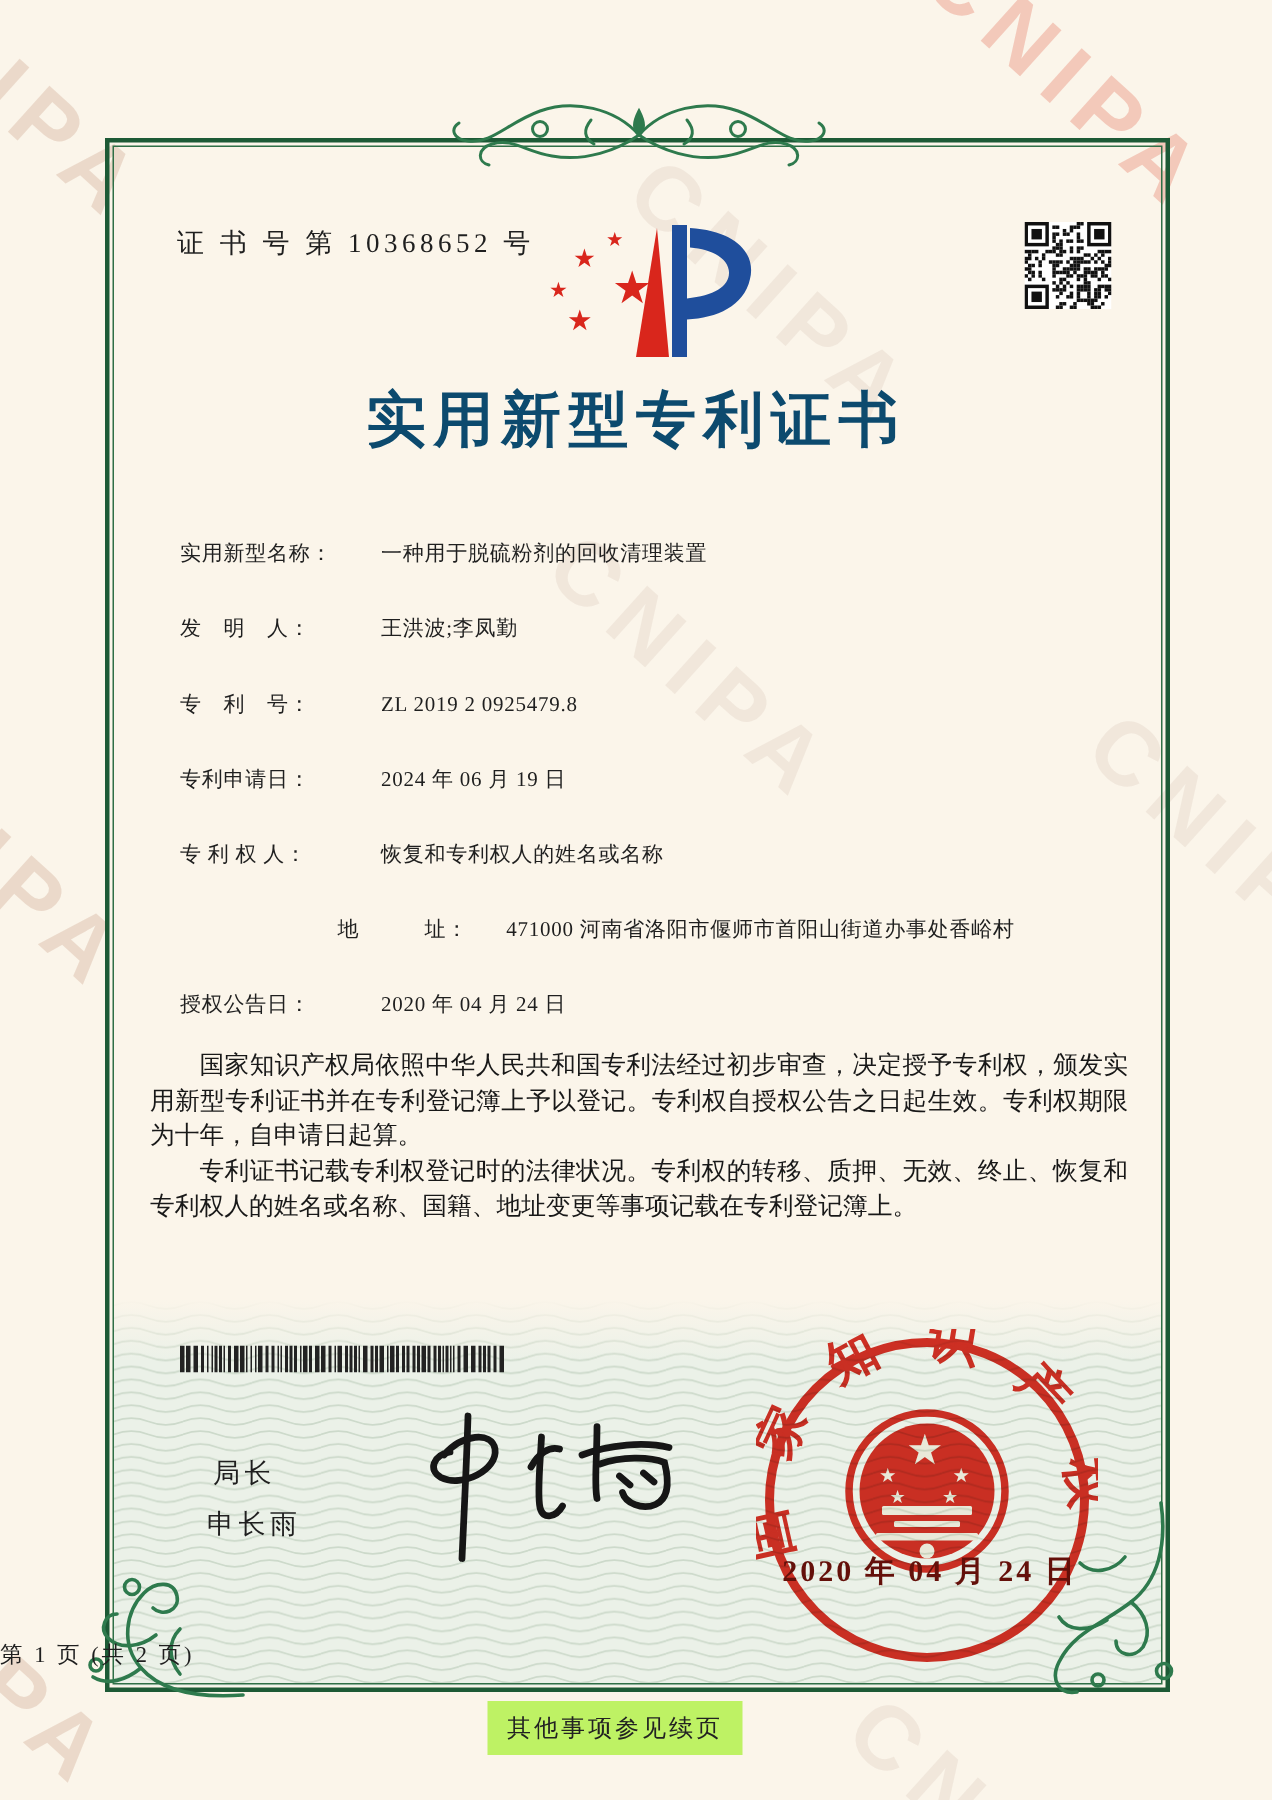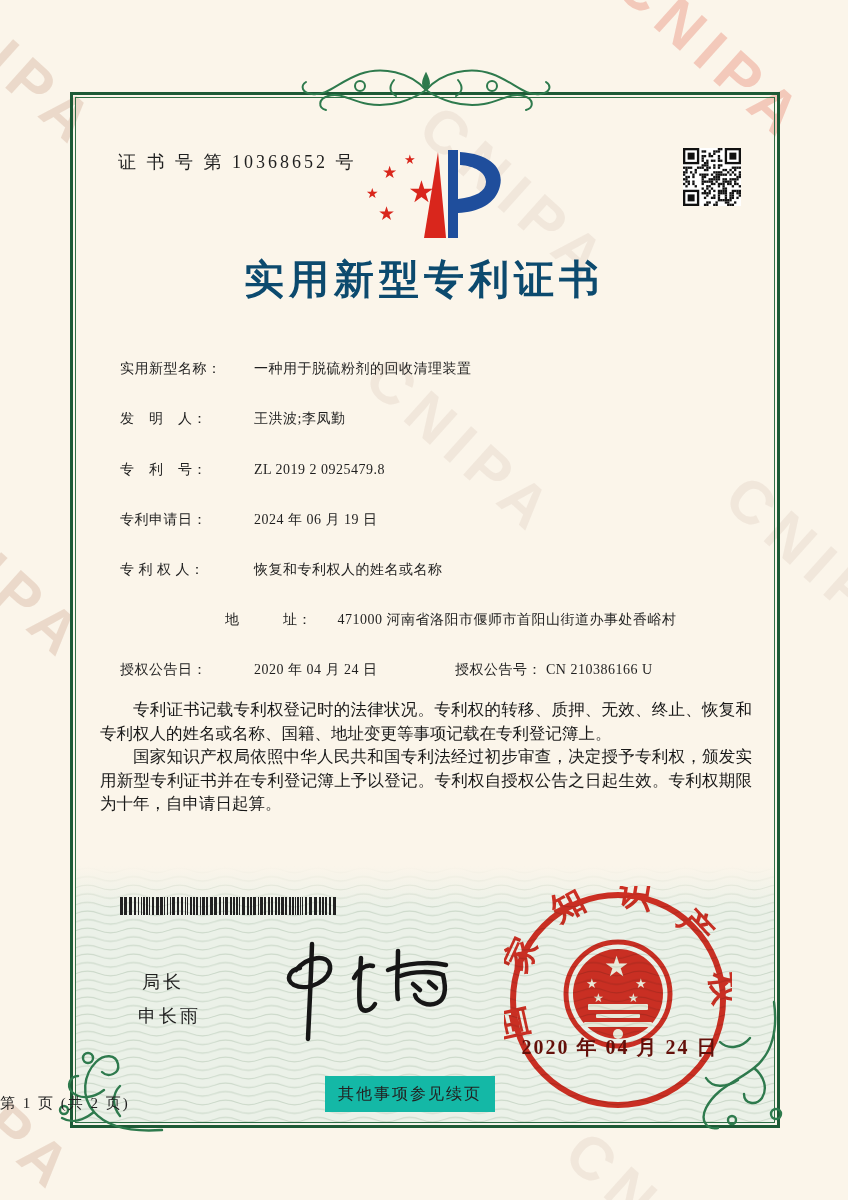--- a/index.html
+++ b/index.html
@@ -49,22 +49,22 @@
   .director-title{position:absolute;left:122px;top:970px;z-index:4;
     font-family:"Liberation Sans","DejaVu Sans",sans-serif;font-size:18px;letter-spacing:3px;margin-left:20px;}
   .director-name{position:absolute;left:138px;top:1004px;z-index:4;
     font-family:"Liberation Sans","DejaVu Sans",sans-serif;font-size:18px;letter-spacing:3px;}
   .signature{position:absolute;left:248px;top:938px;z-index:4;}
   .seal{position:absolute;left:504px;top:886px;z-index:5;opacity:.95;mix-blend-mode:multiply;}
   .seal-date{position:absolute;left:512px;top:1034px;width:216px;z-index:6;text-align:center;
     font-size:20px;font-weight:bold;color:#64100a;letter-spacing:2px;}
   .page-footer{position:absolute;left:0;top:1094px;width:700px;z-index:4;
     font-size:15px;letter-spacing:2px;}
-  .note-box{position:absolute;left:325px;top:1076px;width:170px;height:36px;z-index:4;
-    background:#14b8a6;display:flex;align-items:center;justify-content:center;
+  .note-box{position:absolute;left:325px;top:1134px;width:170px;height:36px;z-index:4;
+    background:#bef264;display:flex;align-items:center;justify-content:center;
     font-size:16px;letter-spacing:2px;color:#222;}
 </style>
 </head>
 <body>
 
 <div class="wm" style="left:-60px;top:-45px;">CNIPA</div>
 <div class="wm pink" style="left:648px;top:-52px;">CNIPA</div>
 <div class="wm faint" style="left:452px;top:92px;">CNIPA</div>
 <div class="wm faint" style="left:398px;top:342px;">CNIPA</div>
 <div class="wm" style="left:-72px;top:468px;">CNIPA</div>
@@ -369,29 +369,25 @@
   <span class="flabel">专 利 权 人：</span>
   <span>恢复和专利权人的姓名或名称</span>
 </div>
 <div class="frow" style="top:611px;text-align:center;">
   <span class="flabel">地　　　址：</span>
   <span>471000 河南省洛阳市偃师市首阳山街道办事处香峪村</span>
 </div>
 <div class="frow" style="top:661px;">
   <span class="flabel">授权公告日：</span>
   <span>2020 年 04 月 24 日</span>
-  <span class="grant">
-    <span>授权公告号：</span>
-    <span>CN 210386166 U</span>
-  </span>
 </div>
 
 <div class="body-text">
+  <p>国家知识产权局依照中华人民共和国专利法经过初步审查，决定授予专利权，颁发实用新型专利证书并在专利登记簿上予以登记。专利权自授权公告之日起生效。专利权期限为十年，自申请日起算。</p>
   <p>专利证书记载专利权登记时的法律状况。专利权的转移、质押、无效、终止、恢复和专利权人的姓名或名称、国籍、地址变更等事项记载在专利登记簿上。</p>
-  <p>国家知识产权局依照中华人民共和国专利法经过初步审查，决定授予专利权，颁发实用新型专利证书并在专利登记簿上予以登记。专利权自授权公告之日起生效。专利权期限为十年，自申请日起算。</p>
 </div>
 
 <svg class="barcode" id="barcode" width="220" height="18">
     <rect x="0" y="0" width="3" height="18" fill="#222"></rect>
     <rect x="4" y="0" width="3" height="18" fill="#222"></rect>
     <rect x="9" y="0" width="3" height="18" fill="#222"></rect>
     <rect x="14" y="0" width="2" height="18" fill="#222"></rect>
     <rect x="18" y="0" width="1" height="18" fill="#222"></rect>
     <rect x="21" y="0" width="1" height="18" fill="#222"></rect>
     <rect x="23" y="0" width="2" height="18" fill="#222"></rect>

